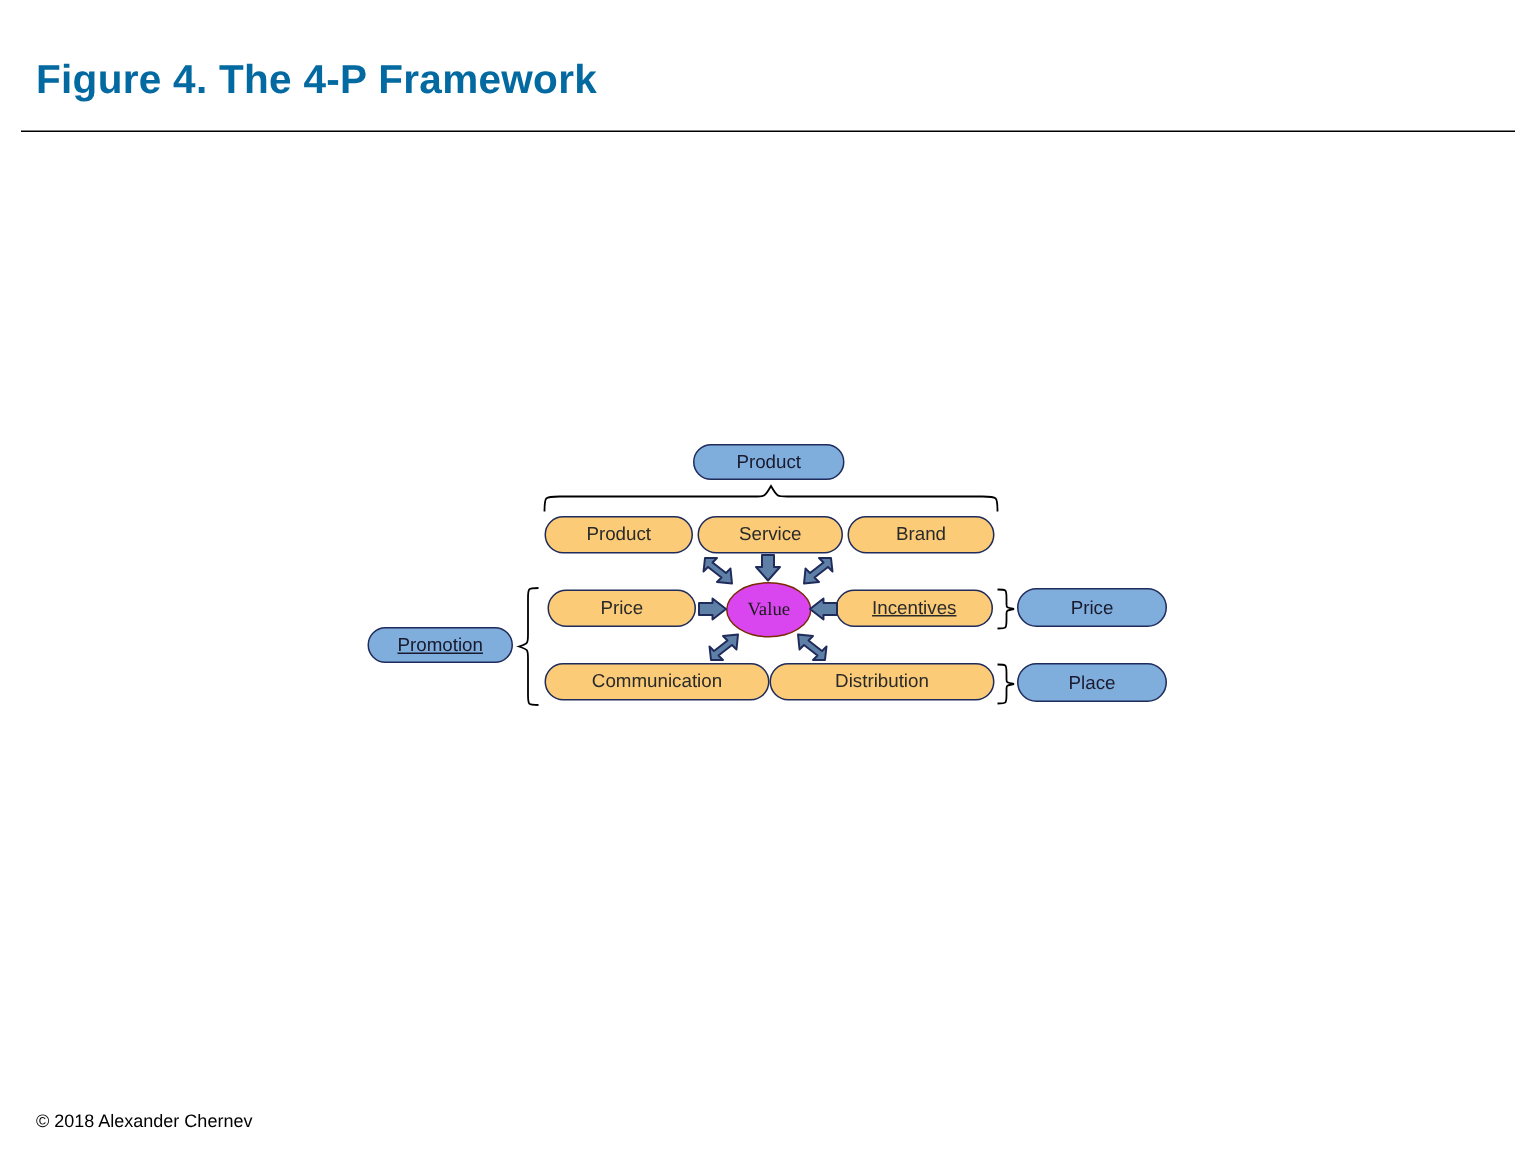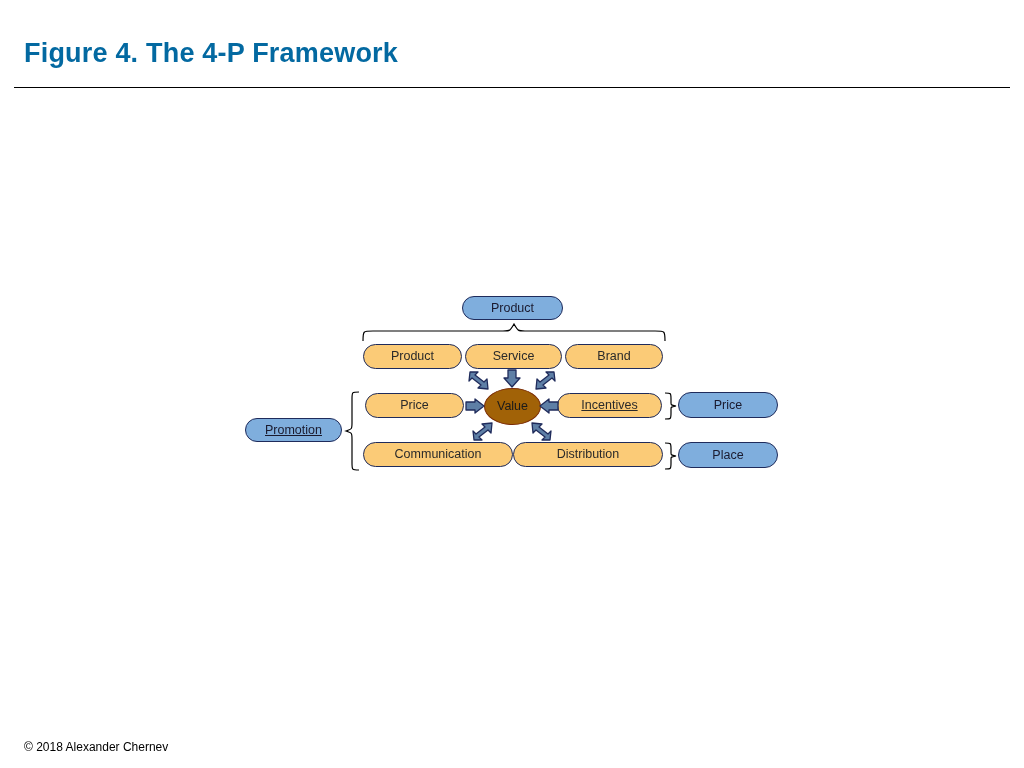--- a/index.html
+++ b/index.html
@@ -71,24 +71,25 @@
   }
   .node.blue {
     background: #7FAEDD;
     color: #1A1A2E;
   }
   .node.amber {
     background: #FBCB77;
     color: #2A2A2A;
   }
   .node.oval {
-    background: #a16207;
+    background: #d946ef;
     border-radius: 50%;
     color: #1A1A1A;
     border: 1.3px solid #7A2A05;
+    font-family: Liberation Serif, serif;
   }
 
   
   .arrow {
     position: absolute;
   }
 
   
   .brace {
     position: absolute;

